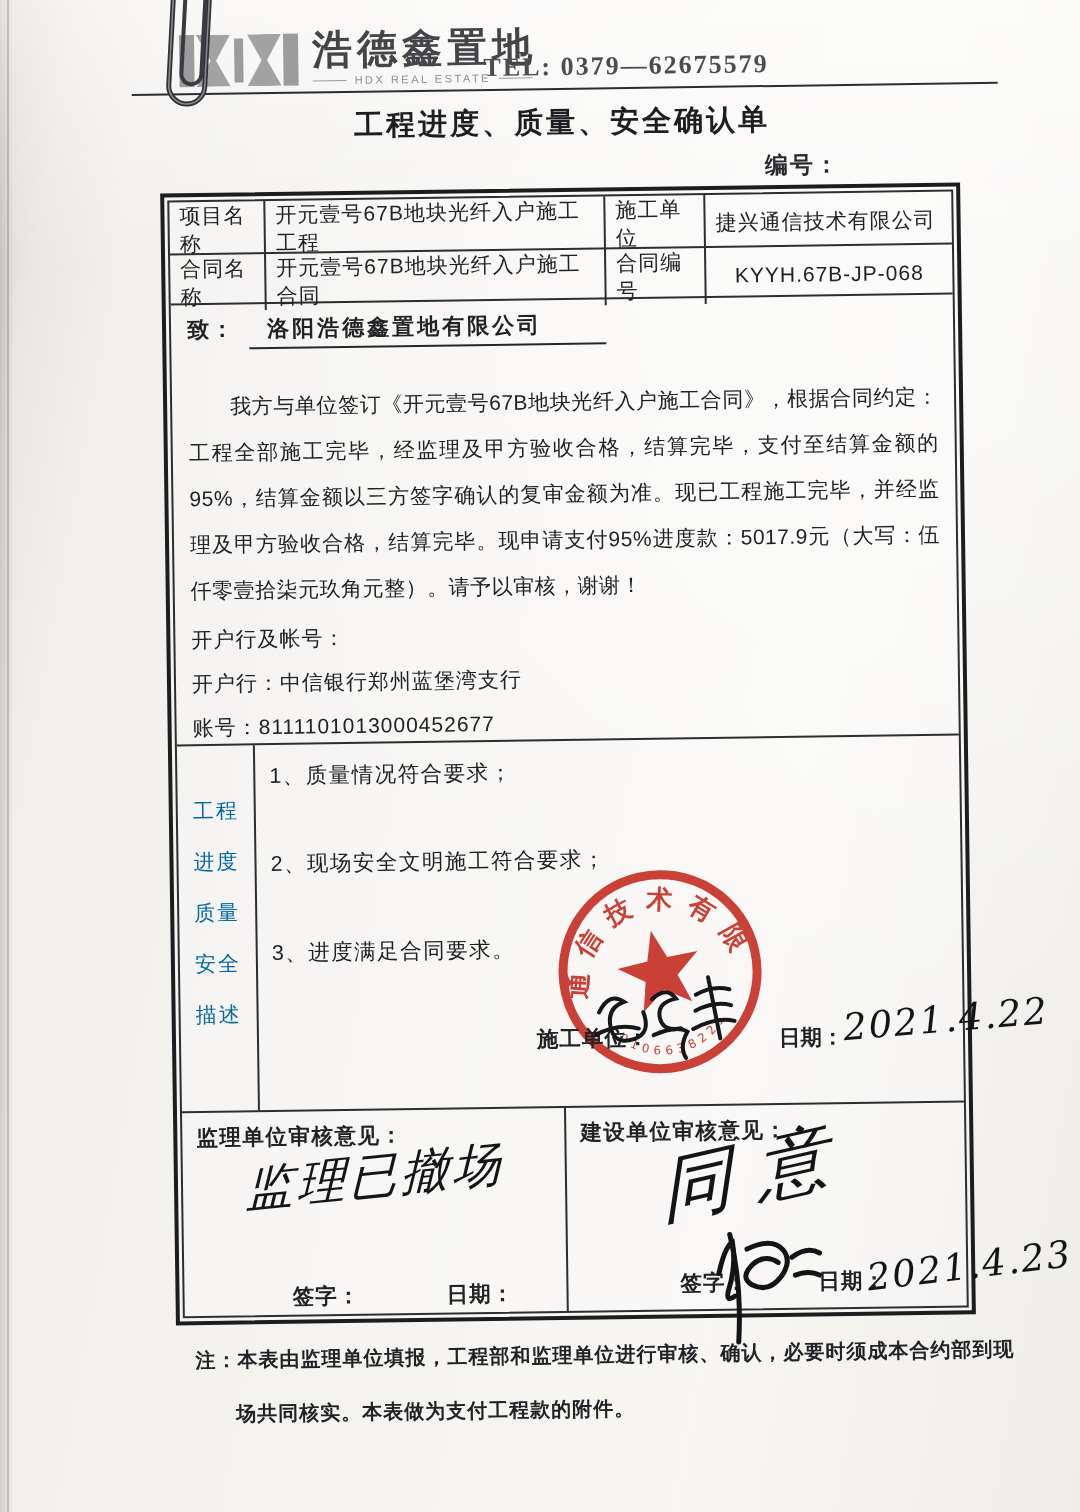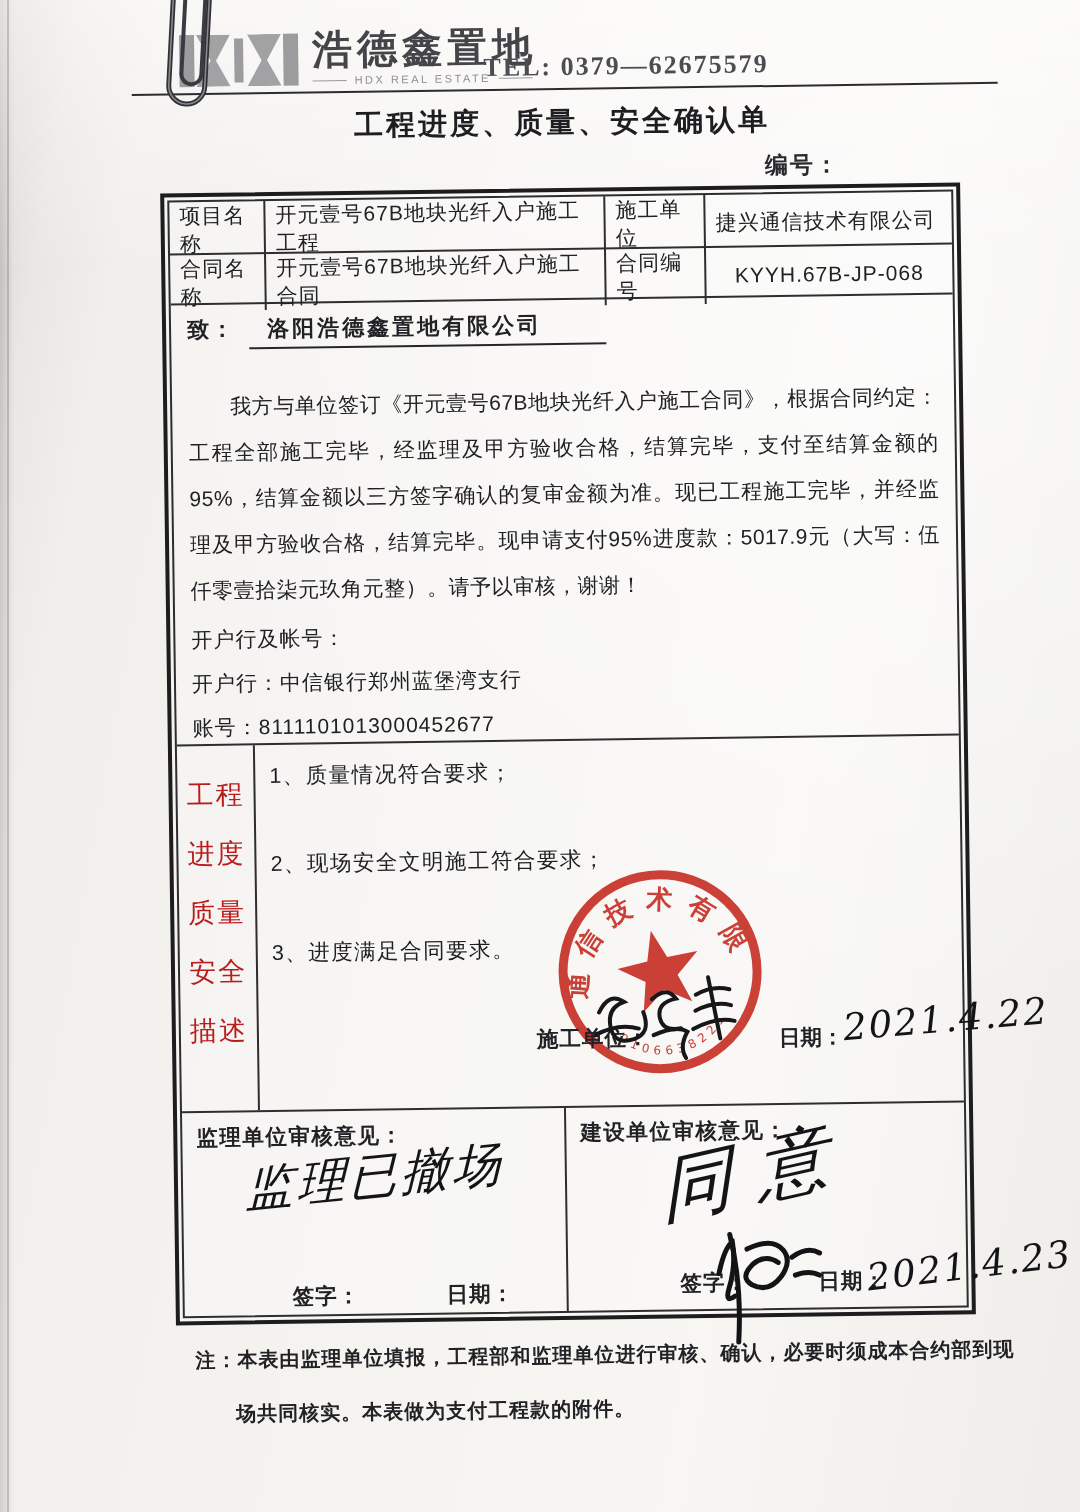--- a/index.html
+++ b/index.html
@@ -49,21 +49,21 @@
 
   .letter-cell { height:441px; padding:10px 16px 0 16px; border-bottom:2px solid #2e2e30; overflow:hidden; }
   .to-line { font-size:22px; font-weight:bold; letter-spacing:2px; }
   .to-label { margin-right:14px; }
   .to-value { display:inline-block; border-bottom:2px solid #26262a; padding:0 64px 3px 18px; letter-spacing:3px; }
   .letter-body { margin-top:34px; font-size:21px; line-height:46px; text-indent:2em; text-align:justify; color:#212125; letter-spacing:0.5px; }
   .bank-block { margin-top:4px; font-size:21px; line-height:44px; color:#212125; letter-spacing:1px; }
 
   .mid-row { height:368px; display:flex; border-bottom:2px solid #2e2e30; }
   .side-cell { width:78px; border-right:2px solid #2e2e30; display:flex; flex-direction:column; align-items:center; justify-content:center; gap:23px; padding-bottom:30px; }
-  .side-cell span { font-size:27px; letter-spacing:2px; color:#b91c1c; }
+  .side-cell span { font-size:21px; letter-spacing:2px; color:#0369a1; }
   .mid-content { position:relative; flex:1; }
   .mid-item { position:absolute; left:14px; font-size:21.5px; letter-spacing:1.5px; color:#1f1f23; }
   .mi1 { top:16px; } .mi2 { top:104px; } .mi3 { top:193px; }
   .contractor-label { position:absolute; left:278px; top:283px; font-size:21.5px; font-weight:bold; letter-spacing:1px; }
   .mid-date-label { position:absolute; left:520px; top:285px; font-size:21.5px; font-weight:bold; }
   .hand { color:#141418; font-family:"DejaVu Serif", serif; font-style:italic; }
   .mid-date-value { position:absolute; left:584px; top:262px; font-size:37px; transform:rotate(-4deg); letter-spacing:2px; }
   .stamp { position:absolute; left:296px; top:126px; width:212px; height:212px; }
   .contract-sign { position:absolute; left:330px; top:232px; width:160px; height:110px; }
 

